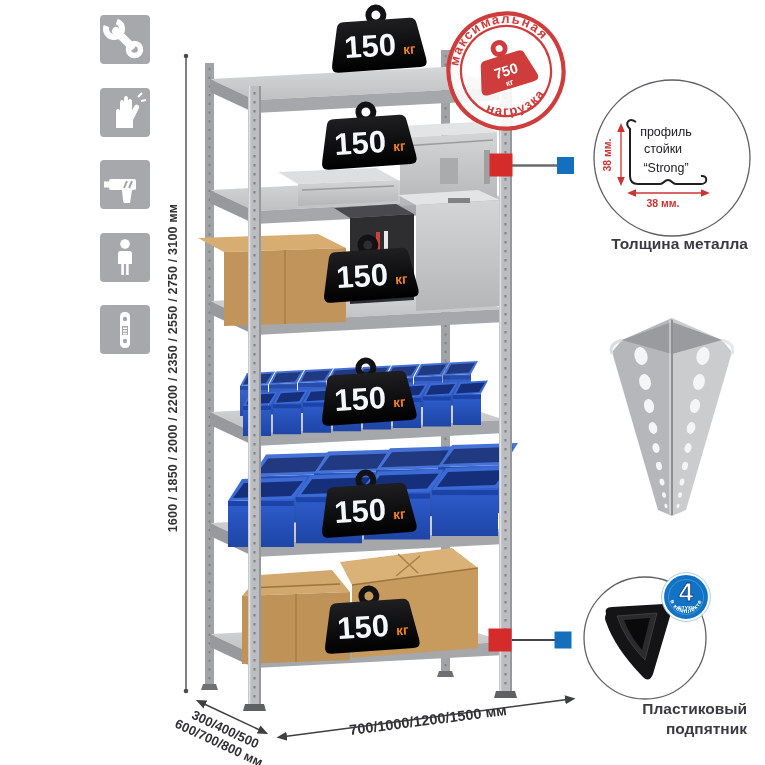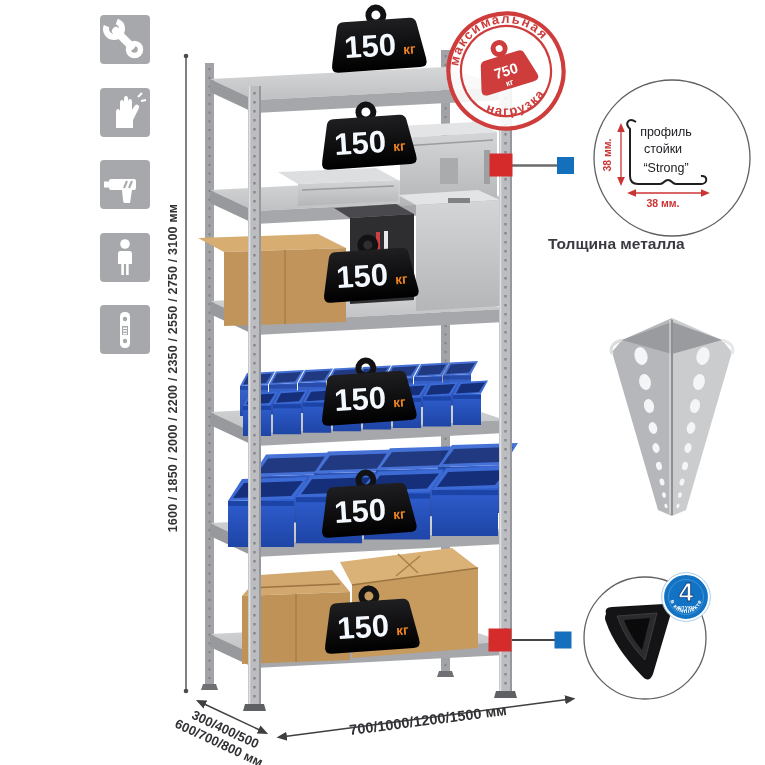--- a/index.html
+++ b/index.html
@@ -11,21 +11,21 @@
   .icon-tile{position:absolute;left:100px;width:50px;height:49px;background:#a7a8ab;
              border-radius:4px;display:flex;align-items:center;justify-content:center;}
 
   .lbl{position:absolute;color:#323236;font-weight:bold;white-space:nowrap;}
   .height-label{left:-87px;top:361px;width:520px;text-align:center;font-size:12.5px;
                 transform:rotate(-90deg);letter-spacing:.2px;}
   .depth-label{left:137px;top:722px;width:170px;text-align:center;font-size:13px;line-height:1.12;
                transform:rotate(25deg);}
   .width-label{left:268px;top:712px;width:320px;text-align:center;font-size:14.5px;
                transform:rotate(-7.3deg);}
-  .caption{position:absolute;width:200px;text-align:left;color:#3a3a43;font-weight:bold;
+  .caption{position:absolute;width:200px;text-align:right;color:#3a3a43;font-weight:bold;
            font-size:15.5px;line-height:1.3;}
   .caption-profile{left:548px;top:234px;}
   .caption-foot{left:547px;top:699px;}
 
   .badge-num{font-size:31px;font-weight:bold;fill:#f4f8ff;}
   .badge-unit{font-size:13.5px;font-weight:bold;fill:#ee8322;}
   .stamp-arc{font-size:13px;font-weight:bold;fill:#ce3c3c;letter-spacing:1.6px;}
   .stamp-val{font-size:14.5px;font-weight:bold;fill:#ffffff;}
   .stamp-unit{font-size:8.5px;font-weight:bold;fill:#ffffff;}
   .profile-lbl{font-size:12.5px;fill:#202024;}
@@ -396,14 +396,18 @@
     <div>300/400/500</div>
     <div>600/700/800 мм</div>
   </div>
 
   <div class="lbl width-label">700/1000/1200/1500 мм</div>
 
   <div class="caption caption-profile">
     <div>Толщина металла</div>
   </div>
 
+  <div class="caption caption-foot">
+    <div>Пластиковый</div>
+    <div>подпятник</div>
+  </div>
 
 </div>
 
 </body></html>

